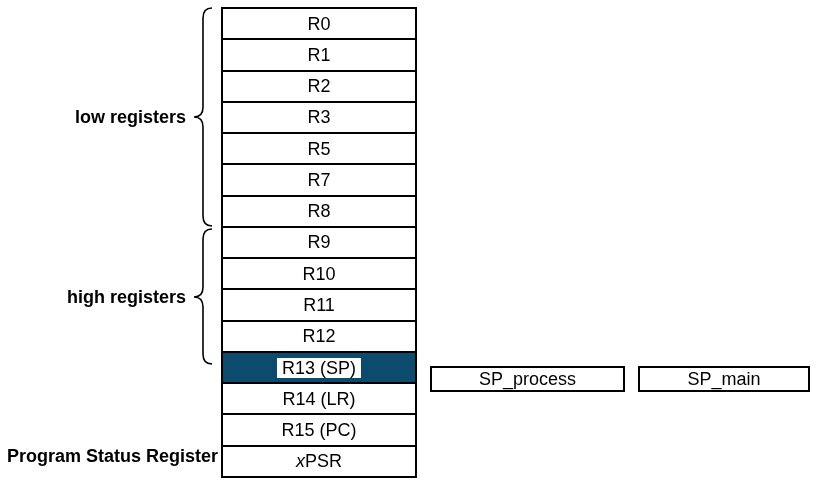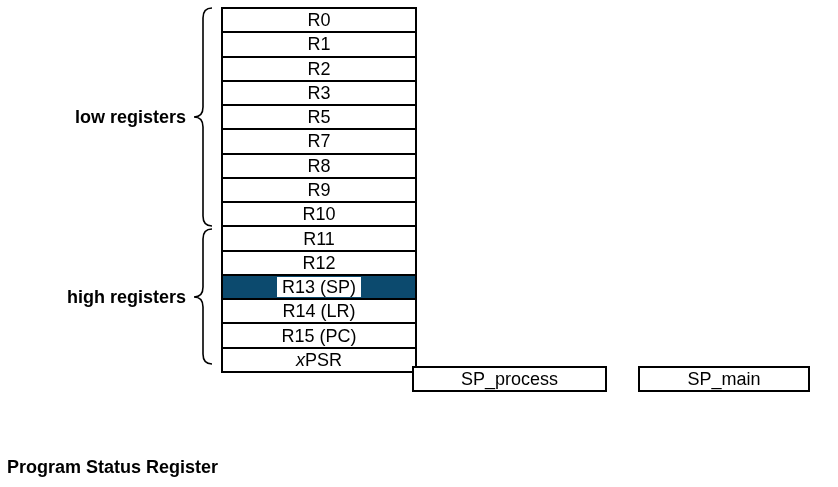--- a/index.html
+++ b/index.html
@@ -38,21 +38,21 @@
     width: 838px;
     height: 487px;
     pointer-events: none;
   }
   
   .reg-table {
     position: absolute;
     left: 221px;
     top: 7px;
     width: 196px;
-    height: 366px;
+    height: 471px;
     box-sizing: border-box;
     border: 2px solid #000000;
     display: flex;
     flex-direction: column;
     background: #ffffff;
   }
   .reg-row {
     flex: 1 1 0;
     border-bottom: 2px solid #000000;
     display: flex;
@@ -81,38 +81,38 @@
     top: 366px;
     height: 26px;
     box-sizing: border-box;
     border: 2px solid #000000;
     background: #ffffff;
     display: flex;
     align-items: center;
     justify-content: center;
     white-space: nowrap;
   }
-  .sp-box.process { left: 412px; width: 195px; align-items: flex-end; }
+  .sp-box.process { left: 430px; width: 195px; align-items: flex-end; }
   .sp-box.main    { left: 638px; width: 172px; align-items: center; }
 </style>
 </head>
 <body>
 
 <div class="canvas">
 
   <svg class="brace-svg" viewBox="0 0 838 487" xmlns="http://www.w3.org/2000/svg">
     <path d="M 212 8 Q 203 8 203 18 L 203 107 Q 203 117 194 117 Q 203 117 203 127 L 203 216 Q 203 226 212 226" fill="none" stroke="#000000" stroke-width="1.6"></path>
     <path d="M 212 229 Q 203 229 203 239 L 203 287 Q 203 297 194 297 Q 203 297 203 307 L 203 354 Q 203 364 212 364" fill="none" stroke="#000000" stroke-width="1.6"></path>
   </svg>
 
   <div class="side-label" style="top:106px">low registers</div>
 
   <div class="side-label" style="top:286px">high registers</div>
 
-  <div class="side-label psr" style="top:456px">Program Status Register</div>
+  <div class="side-label psr" style="top:445px">Program Status Register</div>
 
   <div class="reg-table">
 
   <div class="reg-row">
         <span class="reg-label">R0</span>
       </div>
       <div class="reg-row">
         <span class="reg-label">R1</span>
       </div>
       <div class="reg-row">

